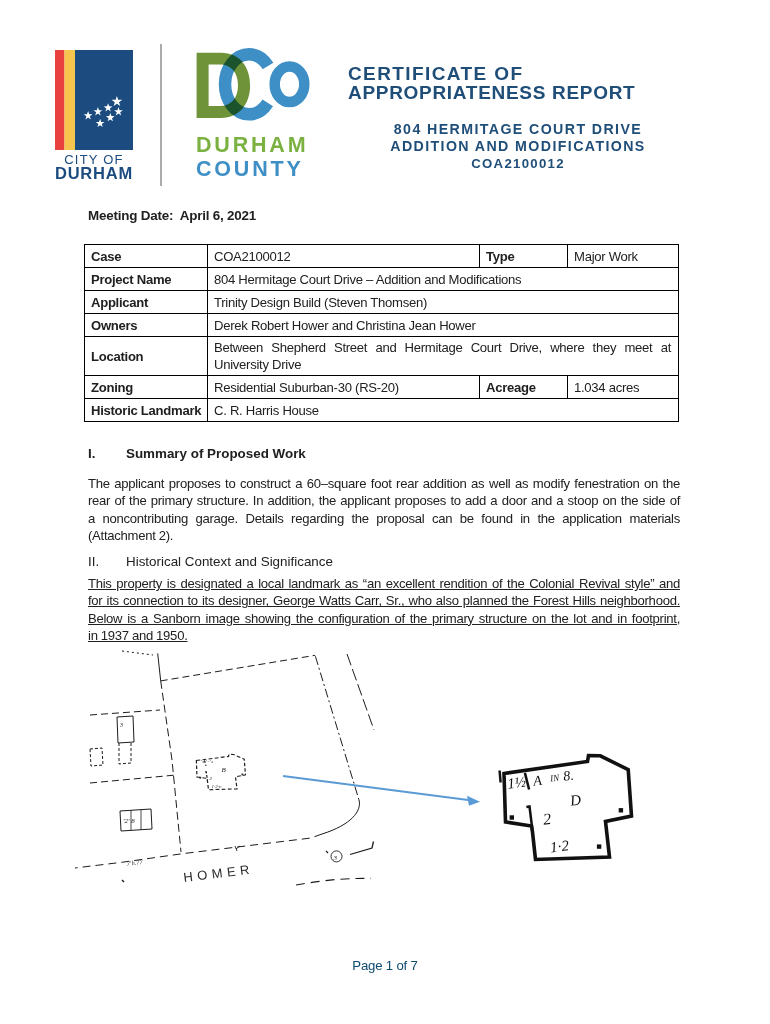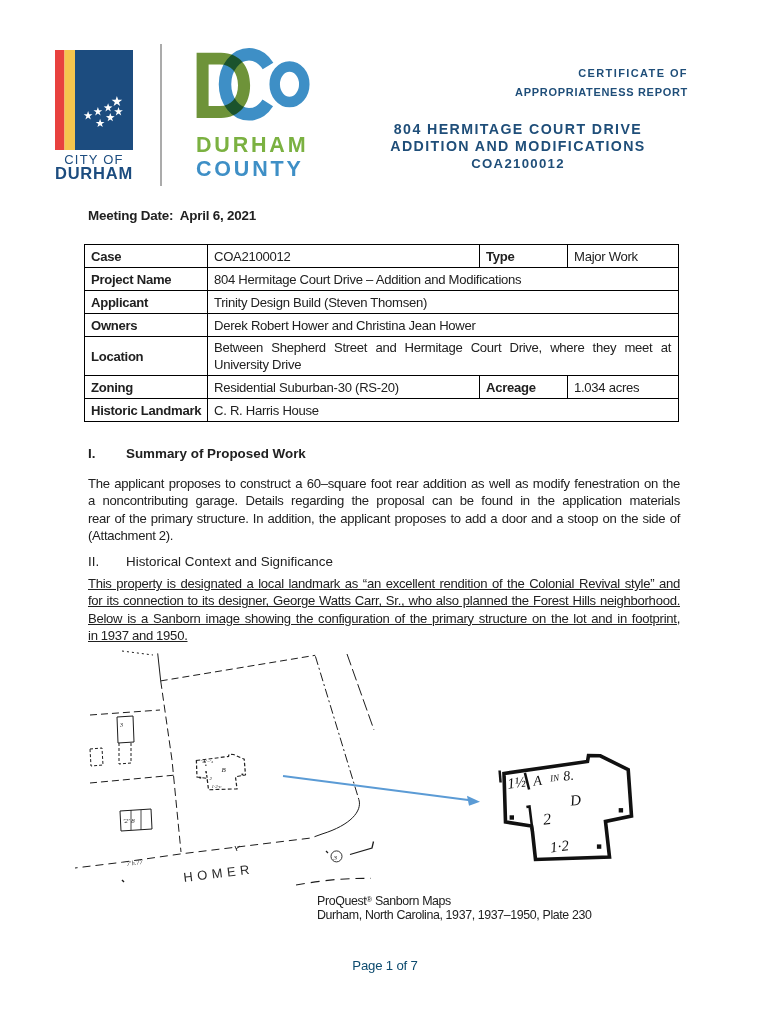--- a/index.html
+++ b/index.html
@@ -51,21 +51,21 @@
       <ellipse cx="56" cy="38.3" rx="24" ry="30" fill="none" stroke="#3E8FC6" stroke-width="12.5" stroke-dasharray="131 39" stroke-dashoffset="-19.5" style="mix-blend-mode:multiply"></ellipse>
 
       <ellipse cx="96.5" cy="38.3" rx="14.8" ry="17.8" fill="none" stroke="#3E8FC6" stroke-width="10.5"></ellipse>
     </svg>
   </div>
 
   <div class="abs" style="left:196px;top:135px;font-size:21.5px;font-weight:bold;letter-spacing:2.8px;color:#7BB141;line-height:21px;">DURHAM</div>
 
   <div class="abs" style="left:196px;top:158.5px;font-size:21.5px;font-weight:bold;letter-spacing:2.8px;color:#3E8FC6;line-height:21px;">COUNTY</div>
 
-  <div class="abs navy" style="left:348px;top:63.5px;width:340px;text-align:right;font-weight:bold;font-size:11px;line-height:19px;"><span style="letter-spacing:1.4px;">CERTIFICATE OF</span><br><span style="letter-spacing:0.7px;">APPROPRIATENESS&nbsp;REPORT</span></div>
+  <div class="abs navy" style="left:348px;top:63.5px;width:340px;text-align:left;font-weight:bold;font-size:19px;line-height:19px;"><span style="letter-spacing:1.4px;">CERTIFICATE OF</span><br><span style="letter-spacing:0.7px;">APPROPRIATENESS&nbsp;REPORT</span></div>
 
   <div class="abs navy" style="left:348px;top:121px;width:340px;text-align:center;font-weight:bold;font-size:14.2px;letter-spacing:1.4px;line-height:17px;">804 HERMITAGE COURT DRIVE<br>ADDITION AND MODIFICATIONS<br><span style="font-size:13.2px;letter-spacing:1.3px;">COA2100012</span></div>
 
   <div class="abs" style="left:88px;top:208px;font-size:13.4px;font-weight:bold;letter-spacing:-0.2px;color:#212121;">Meeting Date:&nbsp; April 6, 2021</div>
 
   <div class="abs" style="left:84px;top:244px;">
     <table class="info">
       <colgroup>
           <col style="width:123px">
           <col style="width:272px">
@@ -116,22 +116,22 @@
             <td colspan="3">C. R. Harris House</td>
           </tr>
     </tbody>
       </table>
   </div>
 
   <div class="abs" style="left:88px;top:446px;font-size:13.4px;font-weight:bold;color:#212121;"><span>I.</span><span style="position:absolute;left:38px;white-space:nowrap;">Summary of Proposed Work</span></div>
 
   <div class="abs body-txt" style="left:88px;top:475px;width:592px;">
     <div class="jline">The applicant proposes to construct a 60–square foot rear addition as well as modify fenestration on the</div>
+    <div class="jline">rear of the primary structure. In addition, the applicant proposes to add a door and a stoop on the side of</div>
     <div class="jline">a noncontributing garage. Details regarding the proposal can be found in the application materials</div>
-    <div class="jline">rear of the primary structure. In addition, the applicant proposes to add a door and a stoop on the side of</div>
     <div>(Attachment 2).</div>
   </div>
 
   <div class="abs" style="left:88px;top:554px;font-size:13.4px;font-weight:normal;color:#212121;"><span>II.</span><span style="position:absolute;left:38px;white-space:nowrap;">Historical Context and Significance</span></div>
 
   <div class="abs body-txt" style="left:88px;top:575px;width:592px;text-decoration:underline;">
     <div class="jline">This property is designated a local landmark as “an excellent rendition of the Colonial Revival style” and</div>
     <div class="jline">for its connection to its designer, George Watts Carr, Sr., who also planned the Forest Hills neighborhood.</div>
     <div class="jline">Below is a Sanborn image showing the configuration of the primary structure on the lot and in footprint,</div>
     <div>in 1937 and 1950.</div>
@@ -224,17 +224,16 @@
           <text x="480" y="136" font-size="9" transform="rotate(-7 485 132)">IN</text>
           <text x="493" y="135" font-size="14" transform="rotate(-7 500 129)">8.</text>
           <text x="500" y="160" font-size="15" transform="rotate(-7 506 154)">D</text>
           <text x="473" y="179" font-size="16" transform="rotate(-7 479 173)">2</text>
           <text x="480" y="206" font-size="15" transform="rotate(-7 492 200)">1·2</text>
         </g>
       </g>
     </svg>
   </div>
 
-  <div class="abs" style="left:317px;top:892.5px;font-size:12.4px;letter-spacing:-0.38px;line-height:14.6px;color:#212121;">ProQuest<span style="font-size:8px;vertical-align:3px;">®</span> Sanborn Maps<br>Durham, North Carolina, 1937, 1937–1950, Plate 230</div>
 
   <div class="abs" style="left:0px;top:958px;width:770px;text-align:center;font-size:13.2px;letter-spacing:-0.2px;color:#0c4a6e;">Page 1 of 7</div>
 
 </div>
 
 </body></html>

